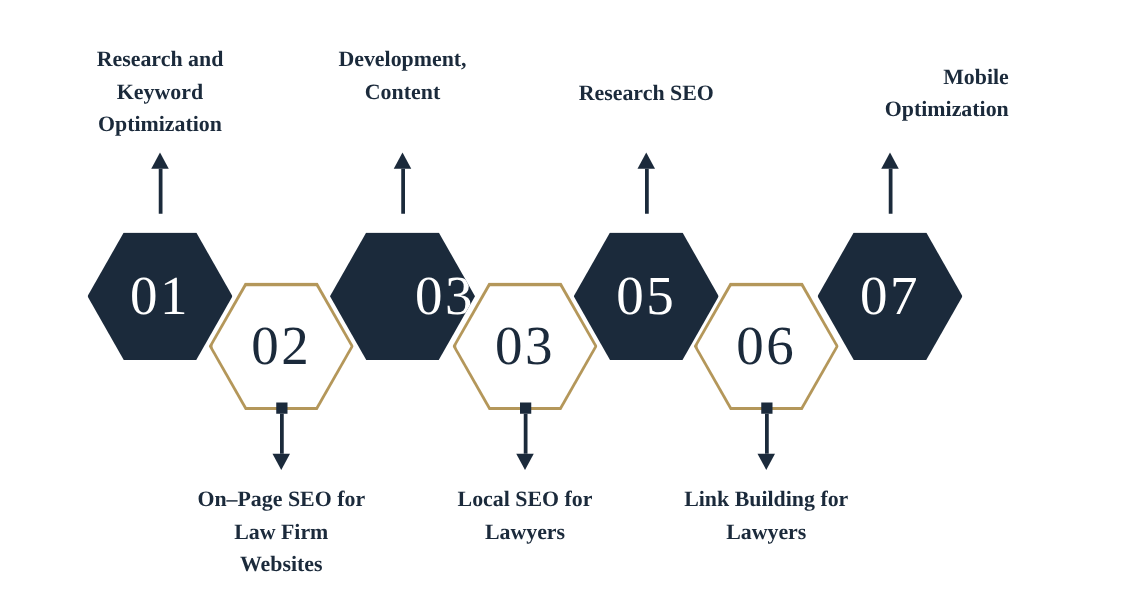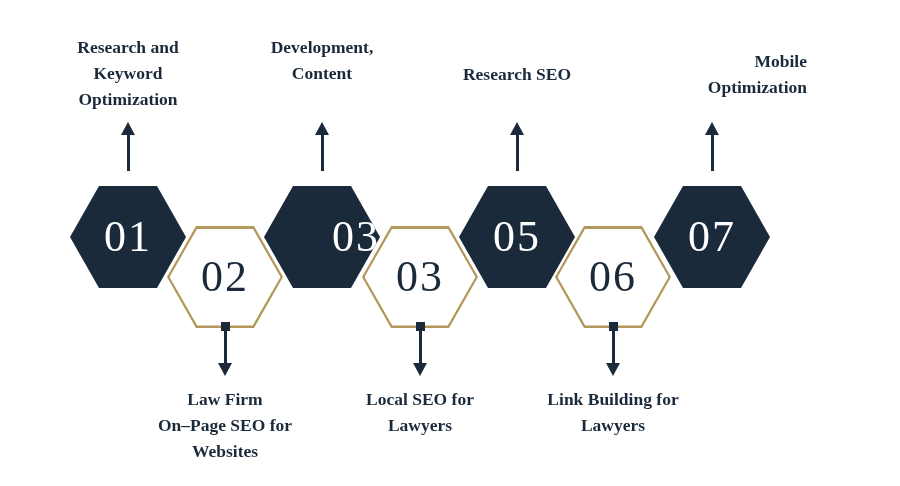--- a/index.html
+++ b/index.html
@@ -86,22 +86,22 @@
       <div class="hexo-center">
         <span class="num navy">02</span>
       </div>
     </div>
     <div class="arrow down" style="left:218px;top:322px;">
       <div class="base-square"></div>
       <div class="shaft" style="height:32px;"></div>
       <div class="head-down"></div>
     </div>
     <div class="label" style="left:125px;top:386px;width:200px;">
+      <div>On–Page SEO for</div>
       <div>Law Firm</div>
-      <div>On–Page SEO for</div>
       <div>Websites</div>
     </div>
   </div>
 
   <div>
     <div class="label" style="left:227px;top:34px;width:190px;">
       <div>Development,</div>
       <div>Content</div>
     </div>
     <div class="arrow up" style="left:315px;top:122px;">

